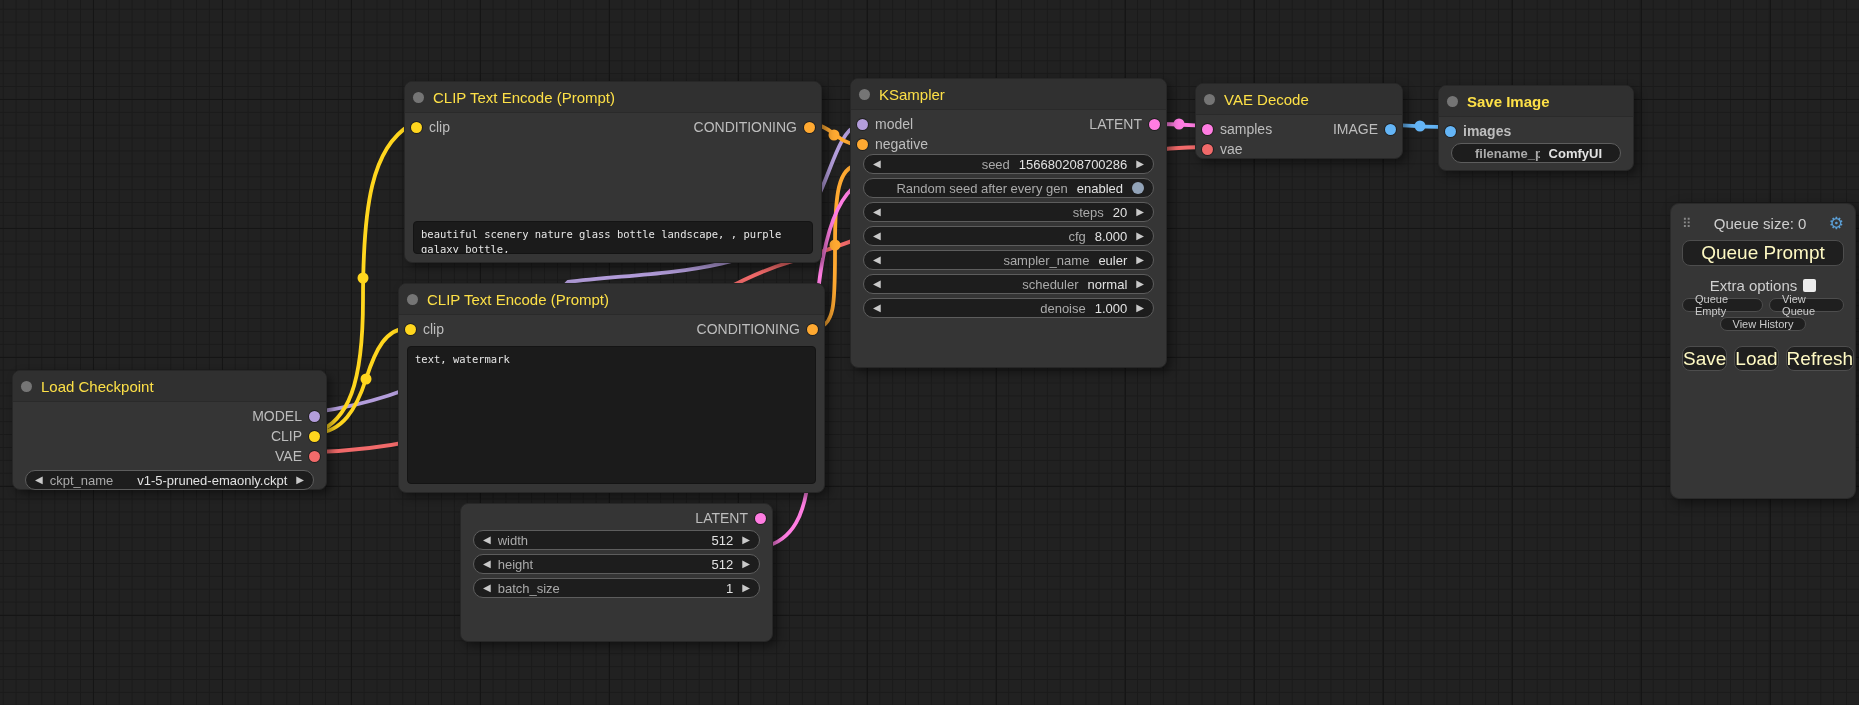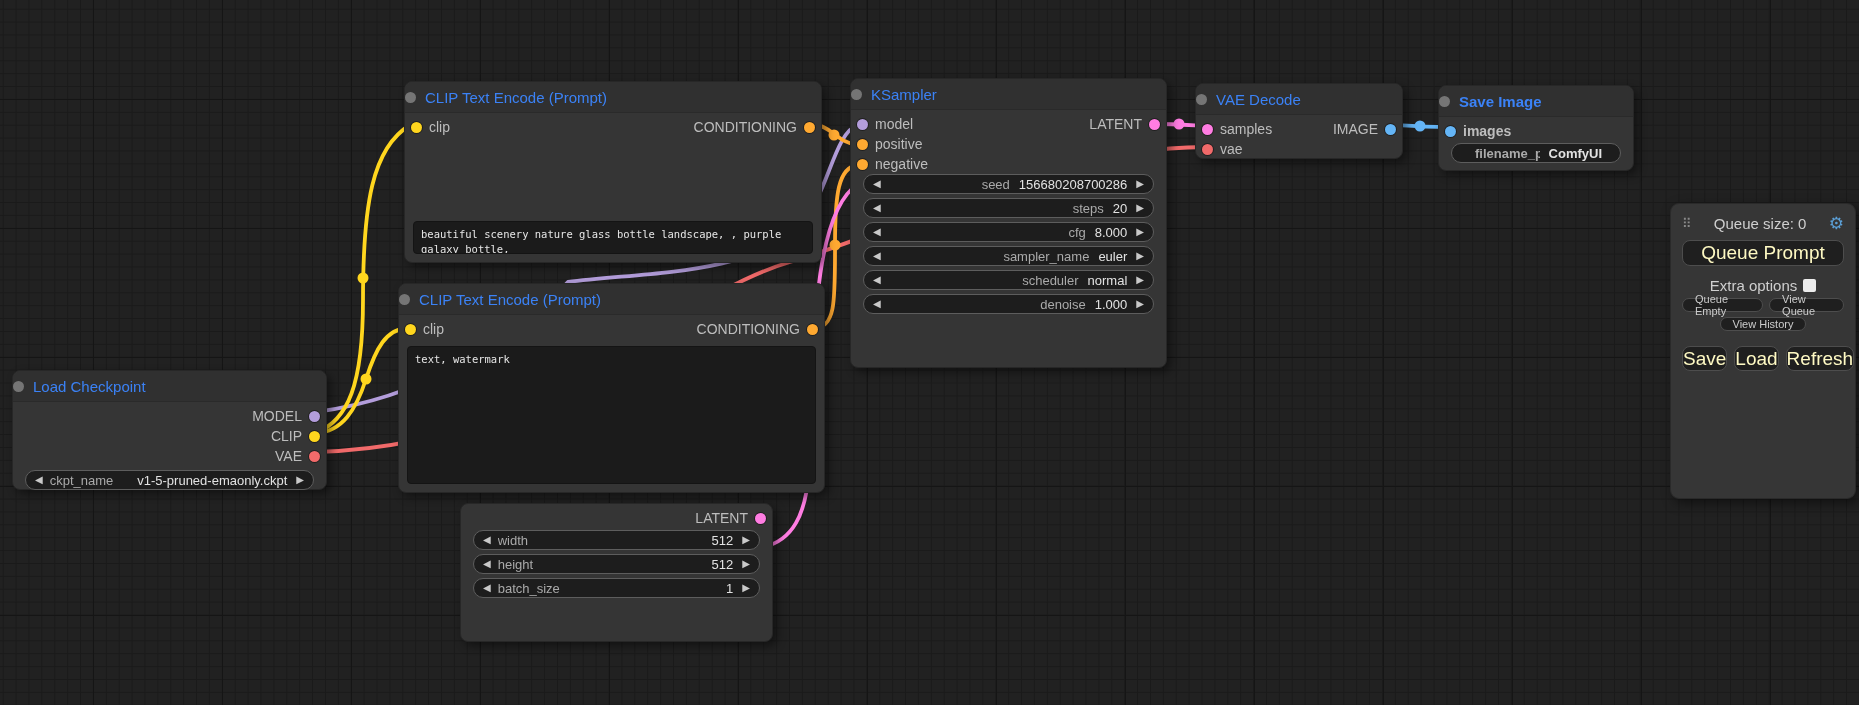--- a/index.html
+++ b/index.html
@@ -15,24 +15,24 @@
     background-size:129px 129px,129px 129px,12.9px 12.9px,12.9px 12.9px;
     background-position:-36px -30px,-36px -30px,-36px -30px,-36px -30px;
   }
   #wires{position:absolute;inset:0;z-index:1;}
   .node{
     position:absolute;z-index:2;background:#353535;border-radius:8px;
     border:1px solid #272727;box-sizing:border-box;
     box-shadow:4px 4px 10px rgba(0,0,0,.45);
   }
   .node-title{
-    height:30px;display:flex;align-items:center;gap:9px;padding:0 0;
+    height:30px;display:flex;align-items:center;gap:9px;padding:0 8px;
     background:#303030;border-radius:8px 8px 0 0;
     border-bottom:1px solid #2a2a2a;
-    color:#3b82f6;font-size:15px;white-space:nowrap;overflow:hidden;
+    color:#fde047;font-size:15px;white-space:nowrap;overflow:hidden;
   }
   .collapse-dot{width:11px;height:11px;border-radius:50%;background:#757575;flex:0 0 auto;}
   .slots{padding-top:4px;}
   .slot-row{height:20px;display:flex;align-items:center;padding:0 6px;font-size:14px;color:#bdbdbd;}
   .slot-row .grow{flex:1;}
   .dot{width:11px;height:11px;border-radius:50%;flex:0 0 auto;box-shadow:0 0 0 1px rgba(0,0,0,.4);}
   .in-label{margin-left:7px;}
   .out-label{margin-right:7px;}
   .widget{
     height:20px;margin:0 12px;display:flex;align-items:center;
@@ -199,31 +199,32 @@
   <div class="slots">
     <div class="slot-row">
       <span class="dot" style="background: rgb(179, 157, 219);"></span>
       <span class="in-label">model</span>
       <span class="grow"></span>
       <span class="out-label">LATENT</span>
       <span class="dot" style="background: rgb(255, 125, 226);"></span>
     </div>
     <div class="slot-row">
       <span class="dot" style="background: rgb(255, 169, 49);"></span>
-      <span class="in-label">positive</span>
-    </div>
-    <div class="slot-row">
-      <span class="dot" style="background: rgb(255, 169, 49);"></span>
       <span class="in-label">negative</span>
     </div>
     <div class="widget">
       <span class="arrow">◀</span>
       <span class="wname">seed</span>
       <span class="wvalue">156680208700286</span>
       <span class="arrow">▶</span>
+    </div>
+    <div class="widget no-arrows">
+      <span class="wname">Random seed after every gen</span>
+      <span class="wvalue">enabled</span>
+      <span class="toggle-dot" style="background: rgb(146, 163, 184);"></span>
     </div>
     <div class="widget">
       <span class="arrow">◀</span>
       <span class="wname">steps</span>
       <span class="wvalue">20</span>
       <span class="arrow">▶</span>
     </div>
     <div class="widget">
       <span class="arrow">◀</span>
       <span class="wname">cfg</span>

